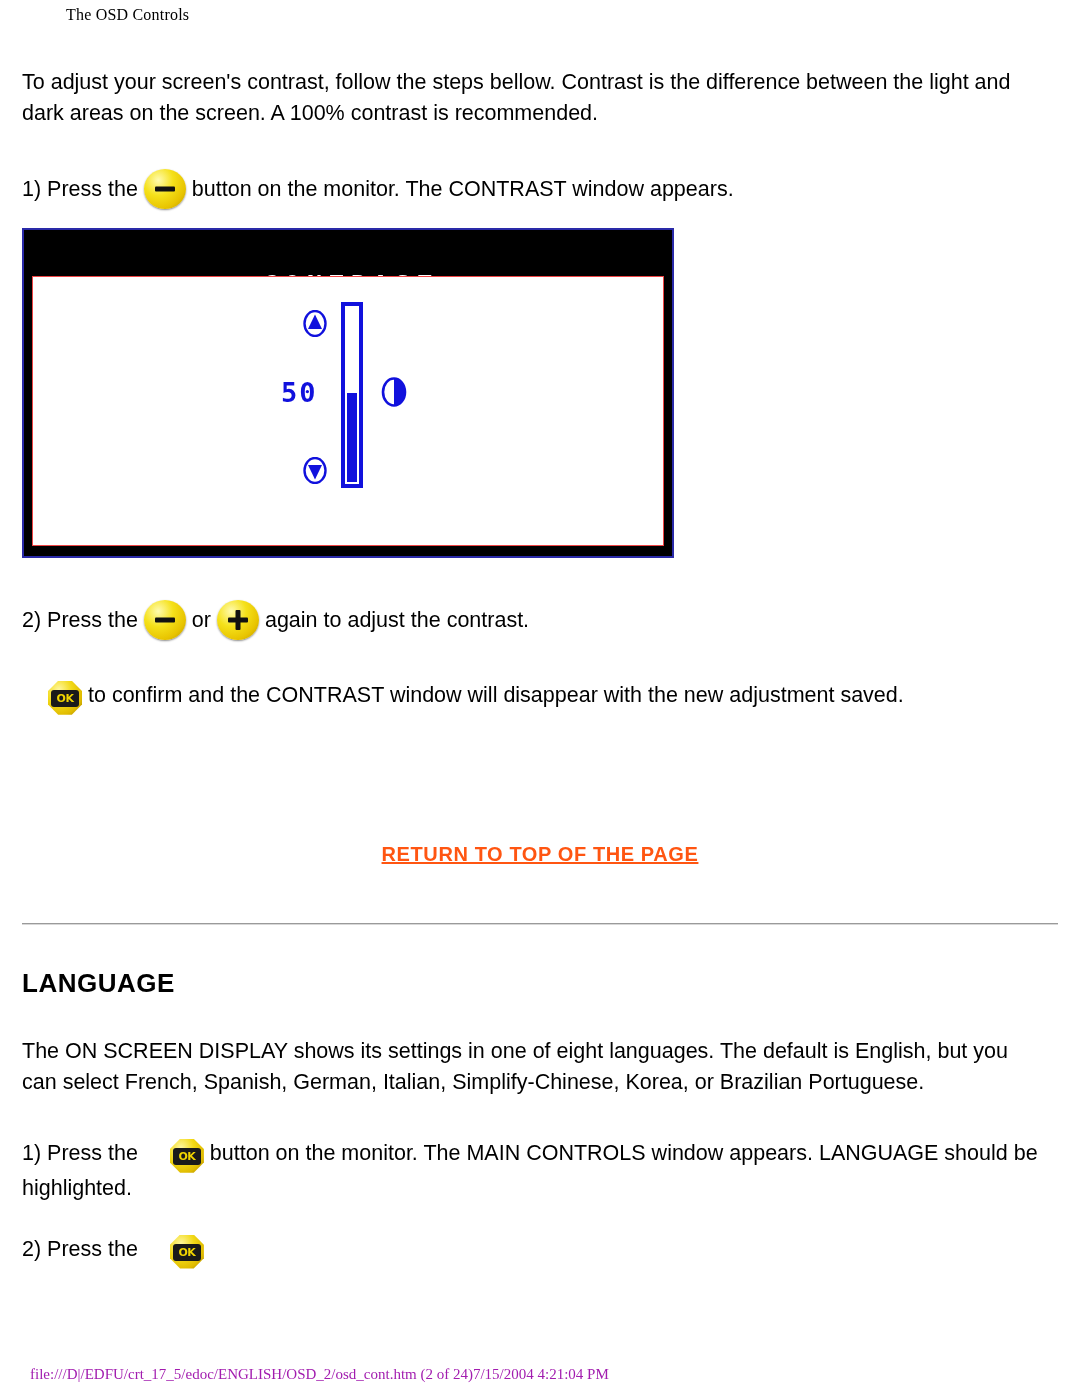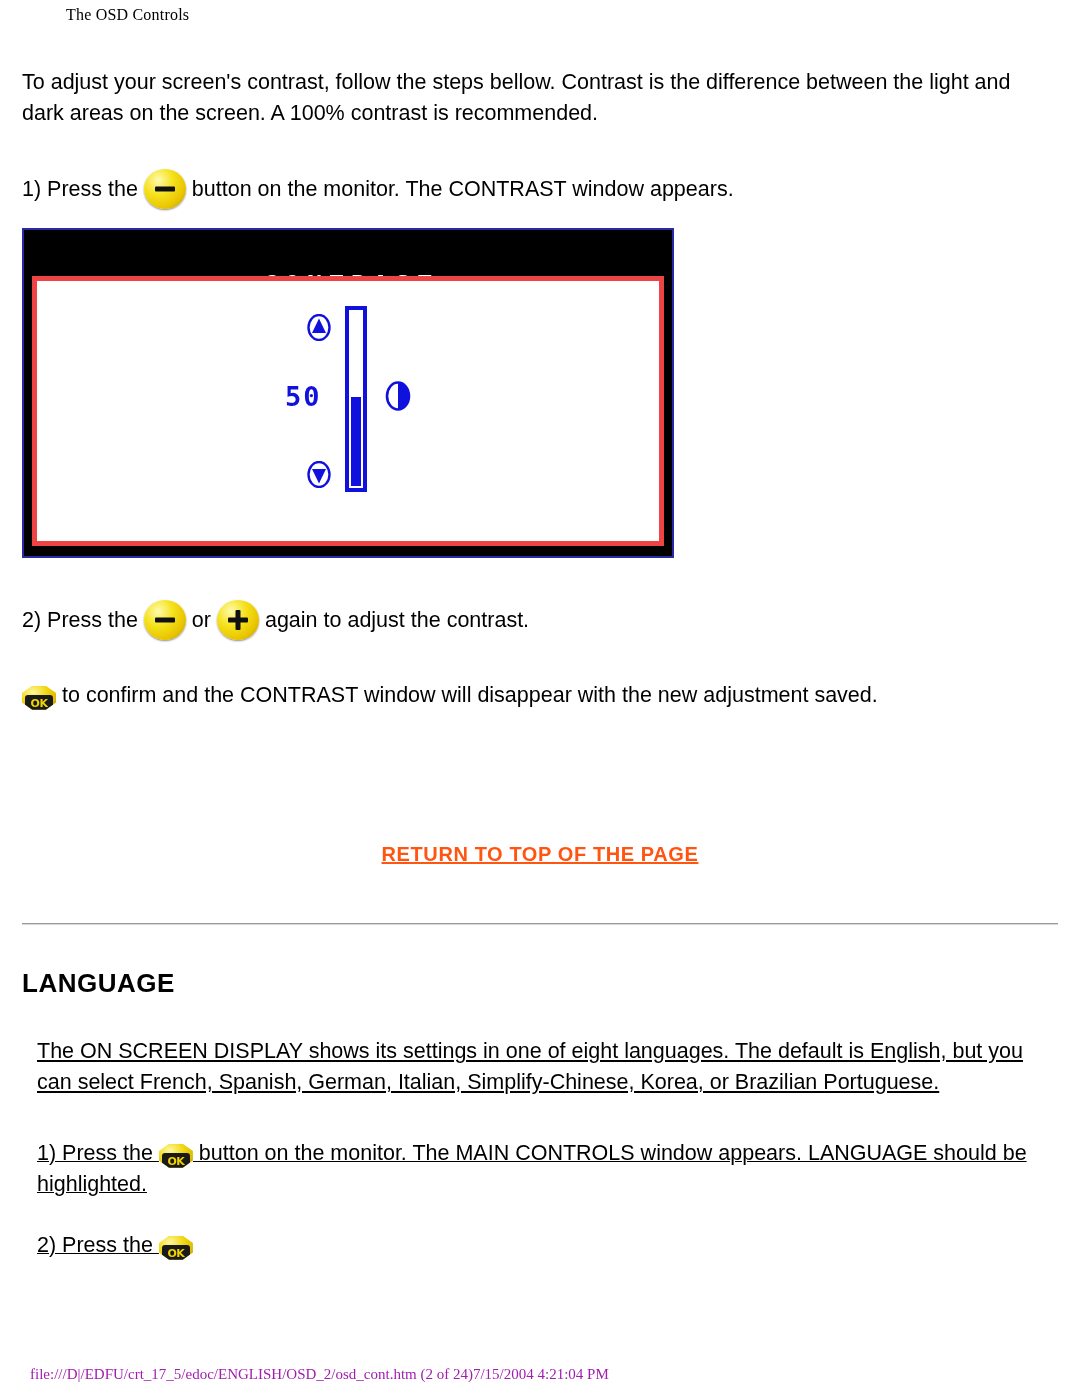--- a/index.html
+++ b/index.html
@@ -84,27 +84,28 @@
     height: 20px;
     background: #111;
     transform: translate(-50%, -50%);
     border-radius: 1px;
   }
 
   
   .btn-ok {
     display: inline-block;
     width: 34px;
-    height: 24px;
+    height: 34px;
     position: relative;
     vertical-align: middle;
     background:
       radial-gradient(ellipse at 32% 26%, #fff7a0 0%, #f2d917 40%, #e0bb00 72%, #9d7c00 100%);
     clip-path: polygon(30% 0,70% 0,100% 30%,100% 70%,70% 100%,30% 100%,0 70%,0 30%);
     flex: 0 0 auto;
+    margin-left: 26px;
   }
   .btn-ok .ok-plate {
     position: absolute;
     left: 3px;
     top: 9px;
     width: 28px;
     height: 17px;
     background: #1a1a1a;
     border-radius: 3px;
     color: #f0d400;
@@ -141,21 +142,21 @@
     box-sizing: border-box;
     margin-top: 33px;
   }
   .osd-screen {
     position: absolute;
     left: 8px;
     top: 46px;
     right: 8px;
     bottom: 10px;
     background: #ffffff;
-    border: 5px solid #ef4444;
+    border: 1px solid #ef4444;
     box-sizing: border-box;
   }
   .osd-center {
     position: absolute;
     left: 0; right: 0; top: 0; bottom: 0;
   }
   
   .osd-value {
     position: absolute;
     left: 248px;
@@ -234,24 +235,23 @@
   .section-title {
     position: absolute;
     left: 22px;
     top: 968px;
     font-size: 26px;
     font-weight: bold;
     letter-spacing: 0.5px;
   }
   .lang-block {
     position: absolute;
-    left: 37px;
+    left: 22px;
     top: 1036px;
     width: 1020px;
-    text-decoration: underline;
   }
 
   
   .footer {
     position: absolute;
     left: 30px;
     top: 1366px;
     font-family: "Liberation Serif", serif;
     font-size: 15px;
     color: #a21caf;

